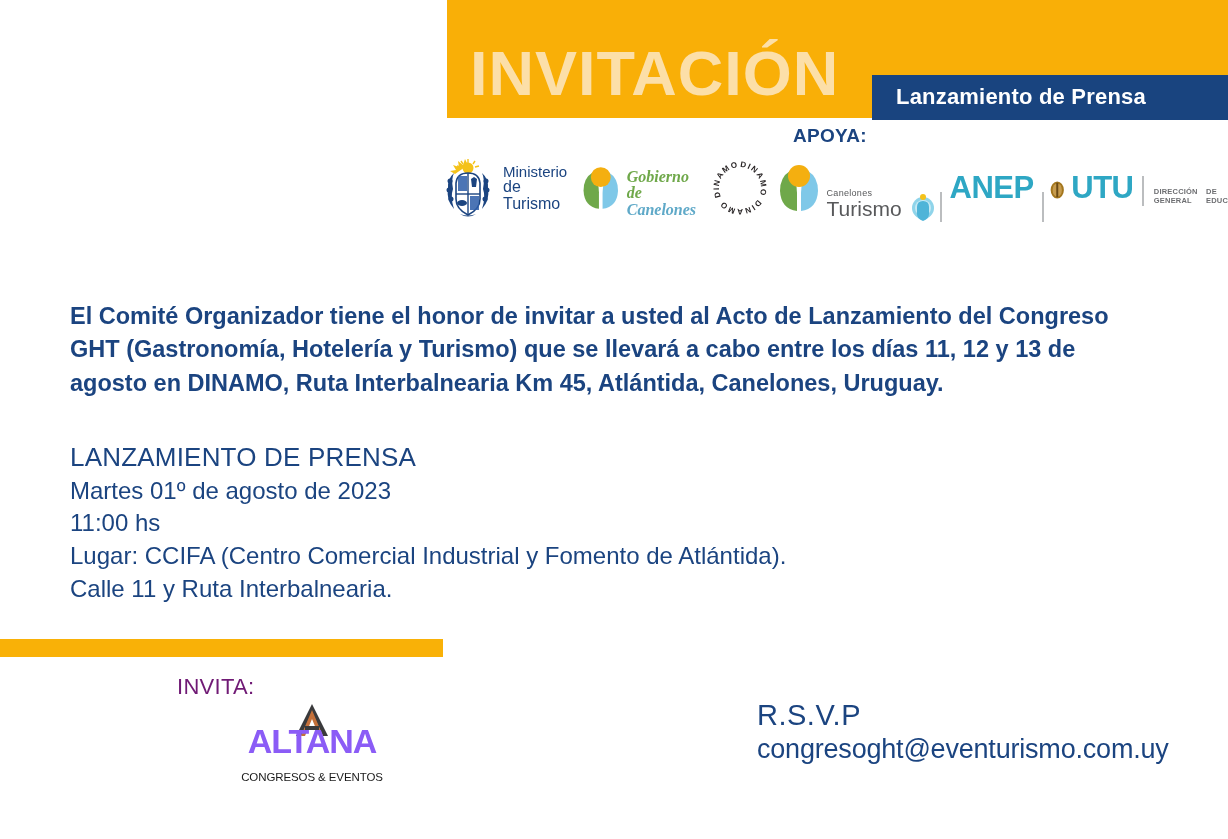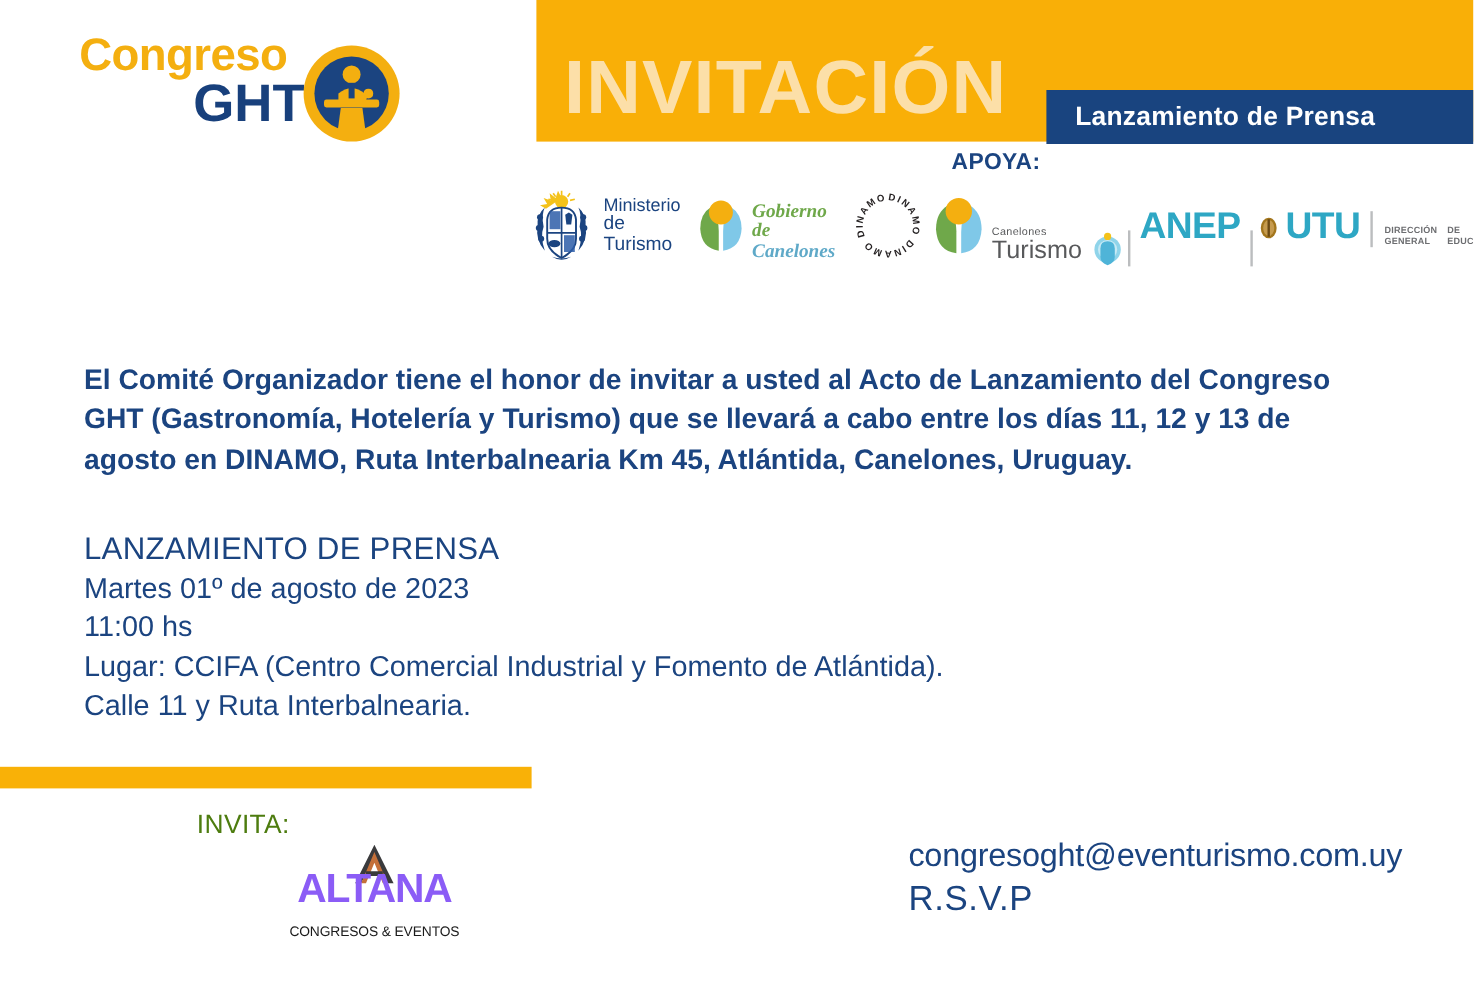--- a/index.html
+++ b/index.html
@@ -215,24 +215,24 @@
     left: 0;
     top: 639px;
     width: 443px;
     height: 18px;
     background: #F9B107;
   }
 
   
   #invita-label {
     position: absolute;
-    left: 164px;
+    left: 177px;
     top: 674px;
     font-size: 22px;
-    color: #4d7c0f;
+    color: #701a75;
     font-weight: normal;
     letter-spacing: 0.3px;
   }
   #eventurismo-logo {
     position: absolute;
     left: 62px;
     top: 702px;
     width: 160px;
     height: 72px;
   }
@@ -296,35 +296,20 @@
 </head>
 <body>
 
 <div id="page">
 
   <div id="header-band"></div>
   <div id="invitacion-title">INVITACIÓN</div>
   <div id="prensa-band"></div>
   <div id="prensa-label">Lanzamiento de Prensa</div>
 
-  <div id="ght-logo">
-    <div id="ght-word-congreso">Congreso</div>
-    <div id="ght-word-ght">GHT</div>
-    <svg id="ght-emblem" viewBox="0 0 84 84">
-      <circle cx="42" cy="42" r="40" fill="#F4AF10"></circle>
-      <circle cx="42" cy="42" r="31" fill="#1B4480"></circle>
-      <circle cx="42" cy="26" r="7.5" fill="#F4AF10"></circle>
-      <path d="M31 42 q11 -9 22 0 l0 6 l-22 0 z" fill="#F4AF10"></path>
-      <rect x="39.5" y="33" width="5" height="13" fill="#1B4480"></rect>
-      <rect x="19" y="47" width="46" height="6.5" rx="2" fill="#F4AF10"></rect>
-      <path d="M33 54 l18 0 l3 22 l-24 0 z" fill="#F4AF10"></path>
-      <path d="M56 38 q4 0 4 4 q0 4 -4 4 q-4 0 -4 -4 q0 -4 4 -4 z" fill="#F4AF10"></path>
-      <rect x="52" y="44" width="2.5" height="5" fill="#F4AF10" transform="rotate(18 53 46)"></rect>
-    </svg>
-  </div>
 
   <div id="apoya-label">APOYA:</div>
 
   <div id="sponsor-row">
 
     <div class="sponsor">
       <svg width="56" height="62" viewBox="0 0 56 62">
         <path d="M28 8 l-3 -6 l-2 6 l-5 -4 l1 6 l-6 -2 l3 5 l-6 1 l5 3" fill="#F4C21A"></path>
         <circle cx="28" cy="11" r="5.5" fill="#F4C21A"></circle>
         <g stroke="#F4C21A" stroke-width="1.4">
@@ -447,17 +432,17 @@
         <path d="M0 0 l-16 32 l5 0 l11 -23 l11 23 l5 0 z" fill="#3A3A3C"></path>
         <path d="M0 6 l-11 26 l4 0 l7 -17 l7 17 l4 0 z" fill="#C4703A"></path>
         <path d="M-7 22 l14 0 l0 4 l-14 0 z" fill="#3A3A3C"></path>
       </g>
     </svg>
     <div id="altana-word">ALTANA</div>
     <div id="altana-sub">CONGRESOS &amp; EVENTOS</div>
   </div>
 
   <div id="rsvp-block">
+    <div id="rsvp-title">R.S.V.P</div>
     <div id="rsvp-email">congresoght@eventurismo.com.uy</div>
-    <div id="rsvp-title">R.S.V.P</div>
   </div>
 
 </div>
 
 </body></html>

